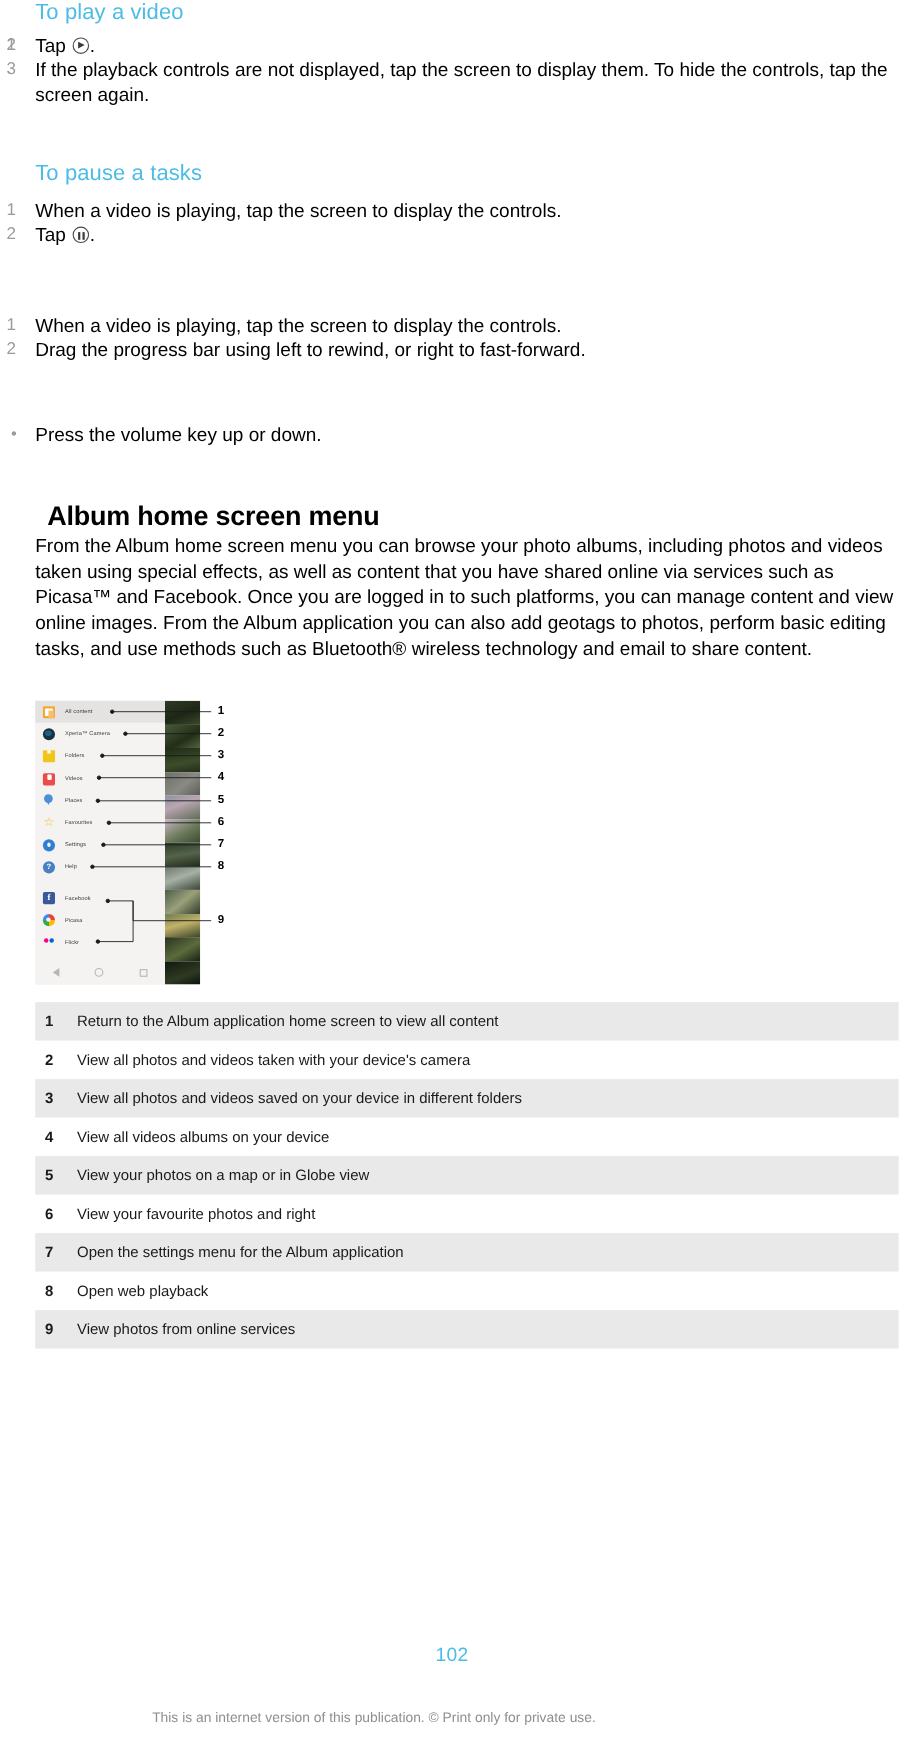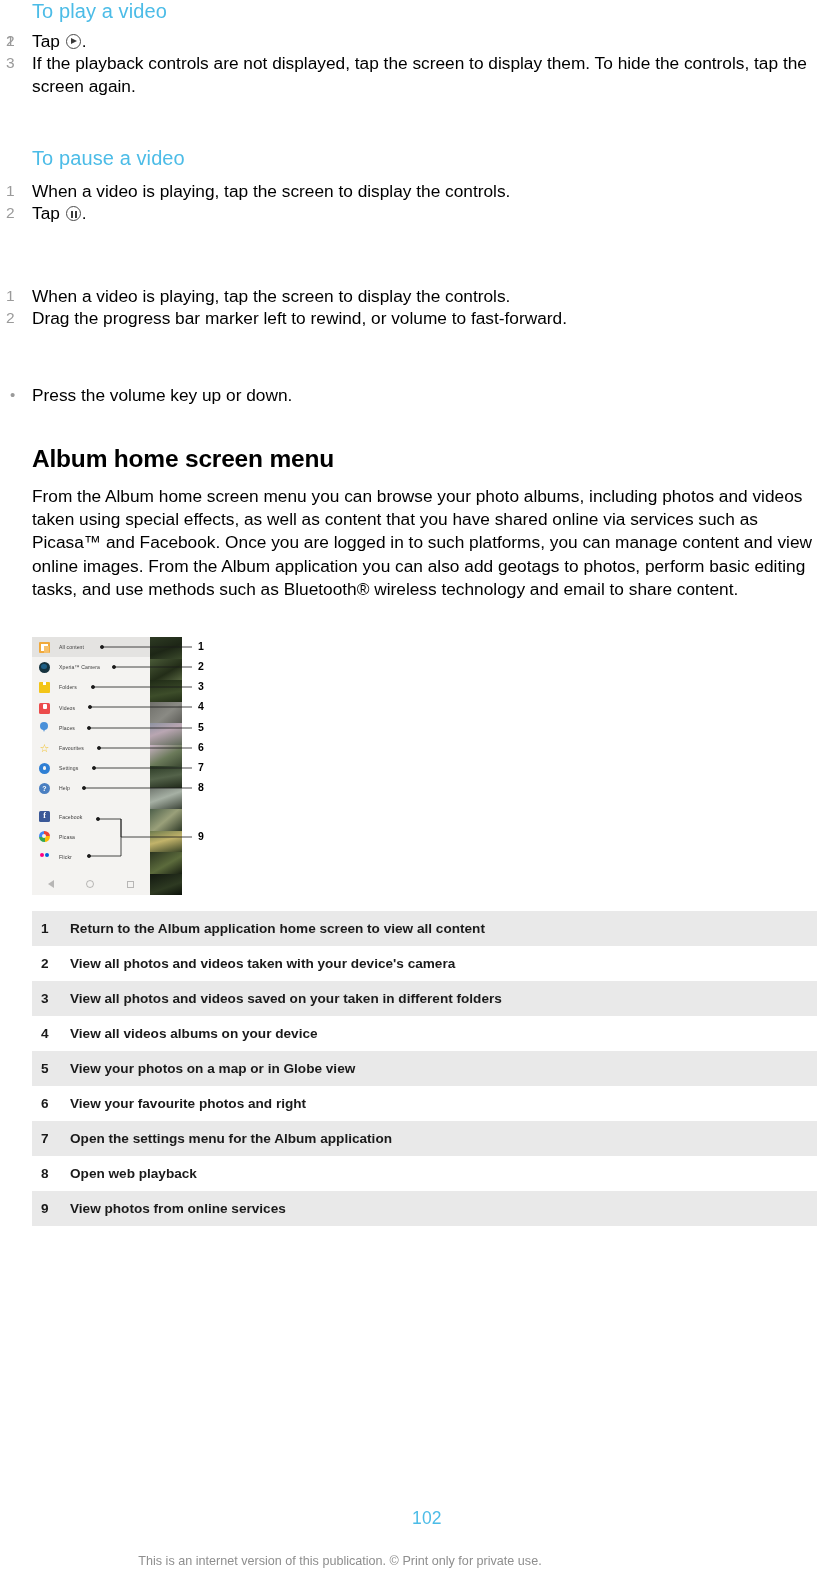--- a/index.html
+++ b/index.html
@@ -31,21 +31,21 @@
     font-weight: 400;
     letter-spacing: 0.1px;
     margin: 0;
     padding: 0 0 0 32px;
     line-height: 22px;
   }
   .section-heading {
     color: #000000;
     font-size: 24.5px;
     font-weight: 700;
-    margin: 0;
+    margin: 11px;
     padding: 0 0 0 32px;
     line-height: 30px;
     letter-spacing: -0.2px;
   }
 
   
   ol.steps, ul.steps {
     margin: 0;
     padding: 0;
     list-style: none;
@@ -242,39 +242,38 @@
     top: 911px;
     width: 785px;
     border-collapse: collapse;
   }
   table.legend td {
     padding: 0;
     height: 35px;
     vertical-align: middle;
     font-size: 13.6px;
     color: #1a1a1a;
-    font-weight: 700;
+    font-weight: 400;
   }
   table.legend tr.shaded td { background: #e9e9e9; }
   table.legend td.n {
     width: 38px;
     padding-left: 9px;
     font-weight: 600;
   }
   table.legend td.d { padding-right: 10px; }
 
   
   .page-number {
     position: absolute;
-    left: 412px;
+    left: 396px;
     top: 1494px;
     font-size: 17.5px;
     color: #4cbce7;
     letter-spacing: 0.2px;
-    margin-top: 14px;
   }
   .footer-note {
     position: absolute;
     left: 0;
     top: 1554px;
     width: 680px;
     text-align: center;
     font-size: 12.6px;
     color: #8e8e8e;
   }
@@ -293,21 +292,21 @@
     <li>
       <span class="num">2</span>
       <span>Tap </span><span class="inline-icon"><span class="play-tri"></span></span><span>.</span>
     </li>
     <li>
       <span class="num">3</span>
       <span>If the playback controls are not displayed, tap the screen to display them. To hide the controls, tap the screen again.</span>
     </li>
   </ol>
 
-  <h3 class="sub-heading" style="position:absolute;left:0;top:147px;">To pause a video</h3>
+  <h3 class="sub-heading" style="position:absolute;left:0;top:147px;">To pause a tasks</h3>
 
   <ol class="steps" style="position:absolute;left:0;top:180px;width:828px;">
     <li>
       <span class="num">1</span>
       <span>When a video is playing, tap the screen to display the controls.</span>
     </li>
     <li>
       <span class="num">2</span>
       <span>Tap </span><span class="inline-icon"><span class="pause-bars">
             <i></i>
@@ -317,21 +316,21 @@
   </ol>
 
 
   <ol class="steps" style="position:absolute;left:0;top:285px;width:828px;">
     <li>
       <span class="num">1</span>
       <span>When a video is playing, tap the screen to display the controls.</span>
     </li>
     <li>
       <span class="num">2</span>
-      <span>Drag the progress bar marker left to rewind, or volume to fast-forward.</span>
+      <span>Drag the progress bar using left to rewind, or right to fast-forward.</span>
     </li>
   </ol>
 
 
   <ul class="steps" style="position:absolute;left:0;top:384px;width:828px;">
     <li>
       <span class="num">•</span>
       <span>Press the volume key up or down.</span>
     </li>
   </ul>
@@ -470,21 +469,21 @@
       <tr class="shaded">
         <td class="n">1</td>
         <td class="d">Return to the Album application home screen to view all content</td>
       </tr>
       <tr>
         <td class="n">2</td>
         <td class="d">View all photos and videos taken with your device's camera</td>
       </tr>
       <tr class="shaded">
         <td class="n">3</td>
-        <td class="d">View all photos and videos saved on your taken in different folders</td>
+        <td class="d">View all photos and videos saved on your device in different folders</td>
       </tr>
       <tr>
         <td class="n">4</td>
         <td class="d">View all videos albums on your device</td>
       </tr>
       <tr class="shaded">
         <td class="n">5</td>
         <td class="d">View your photos on a map or in Globe view</td>
       </tr>
       <tr>

